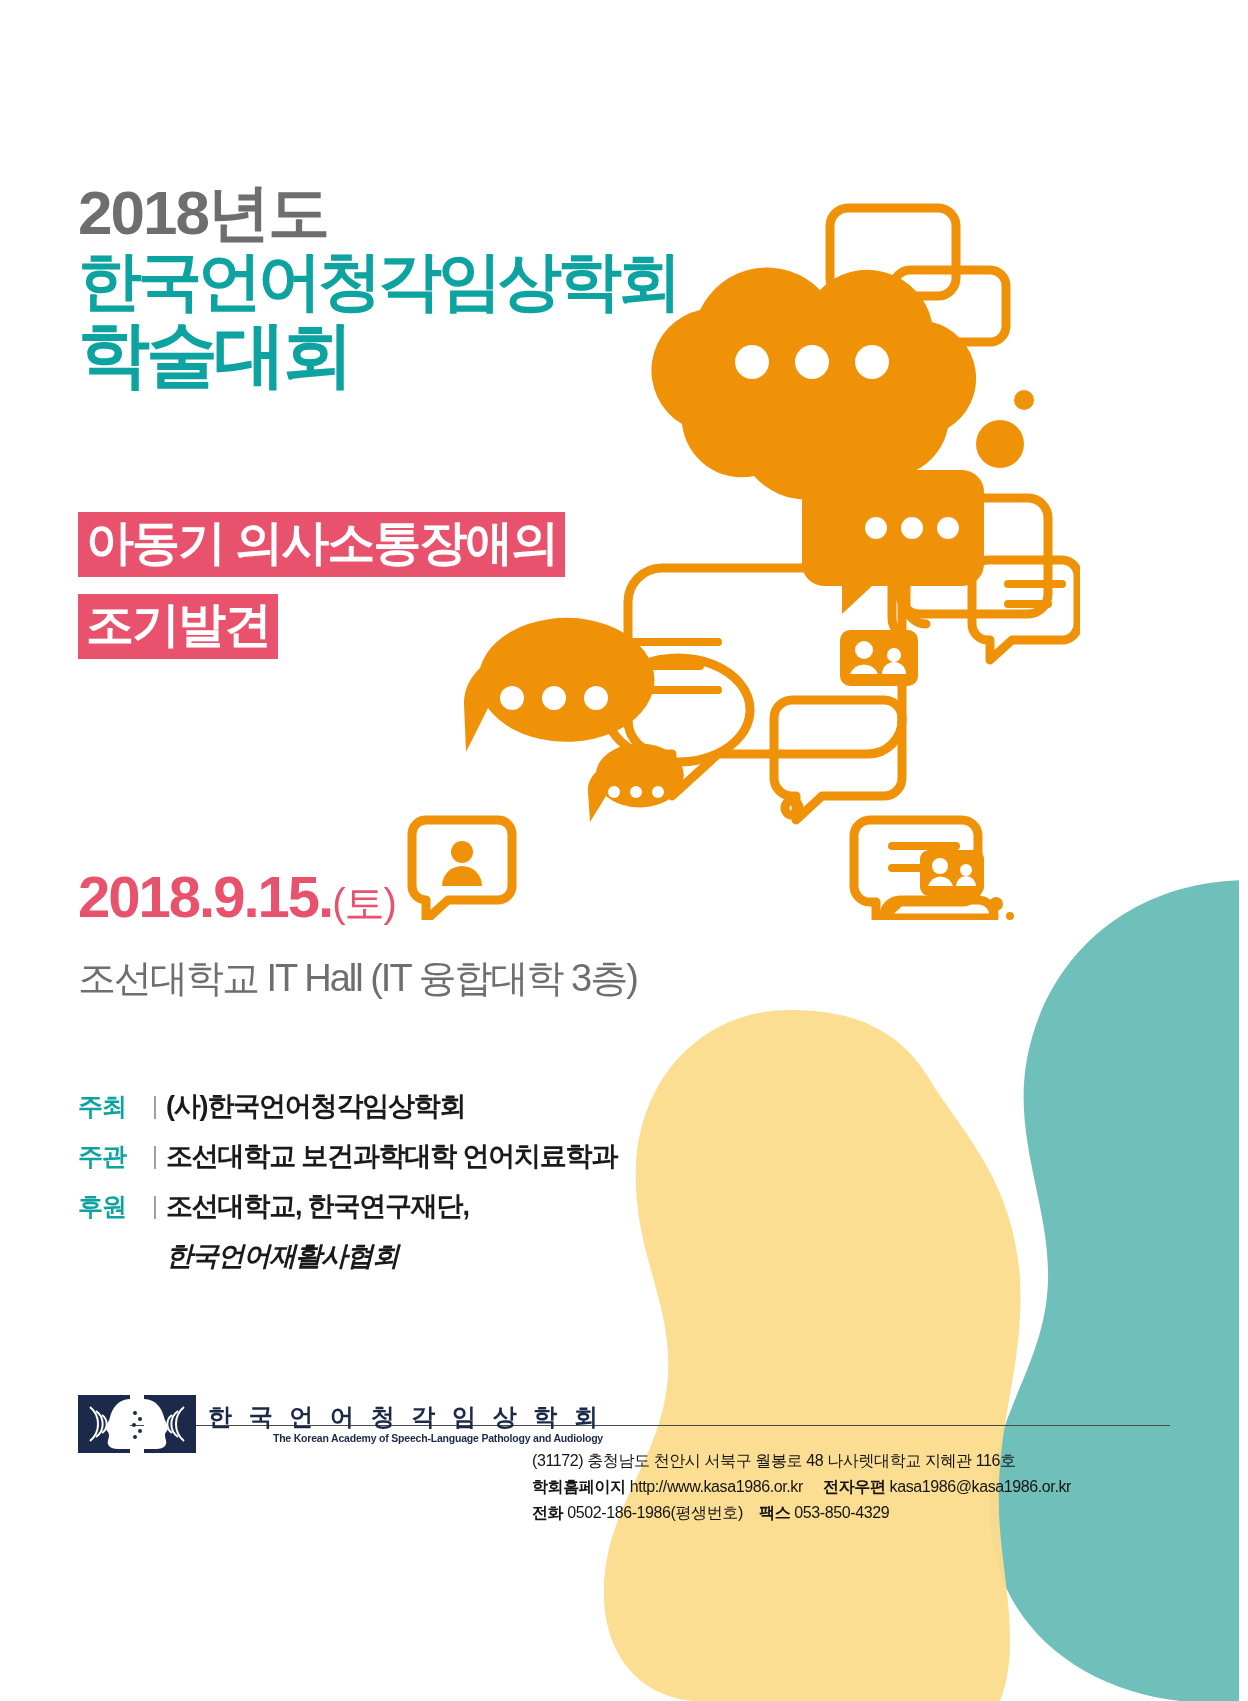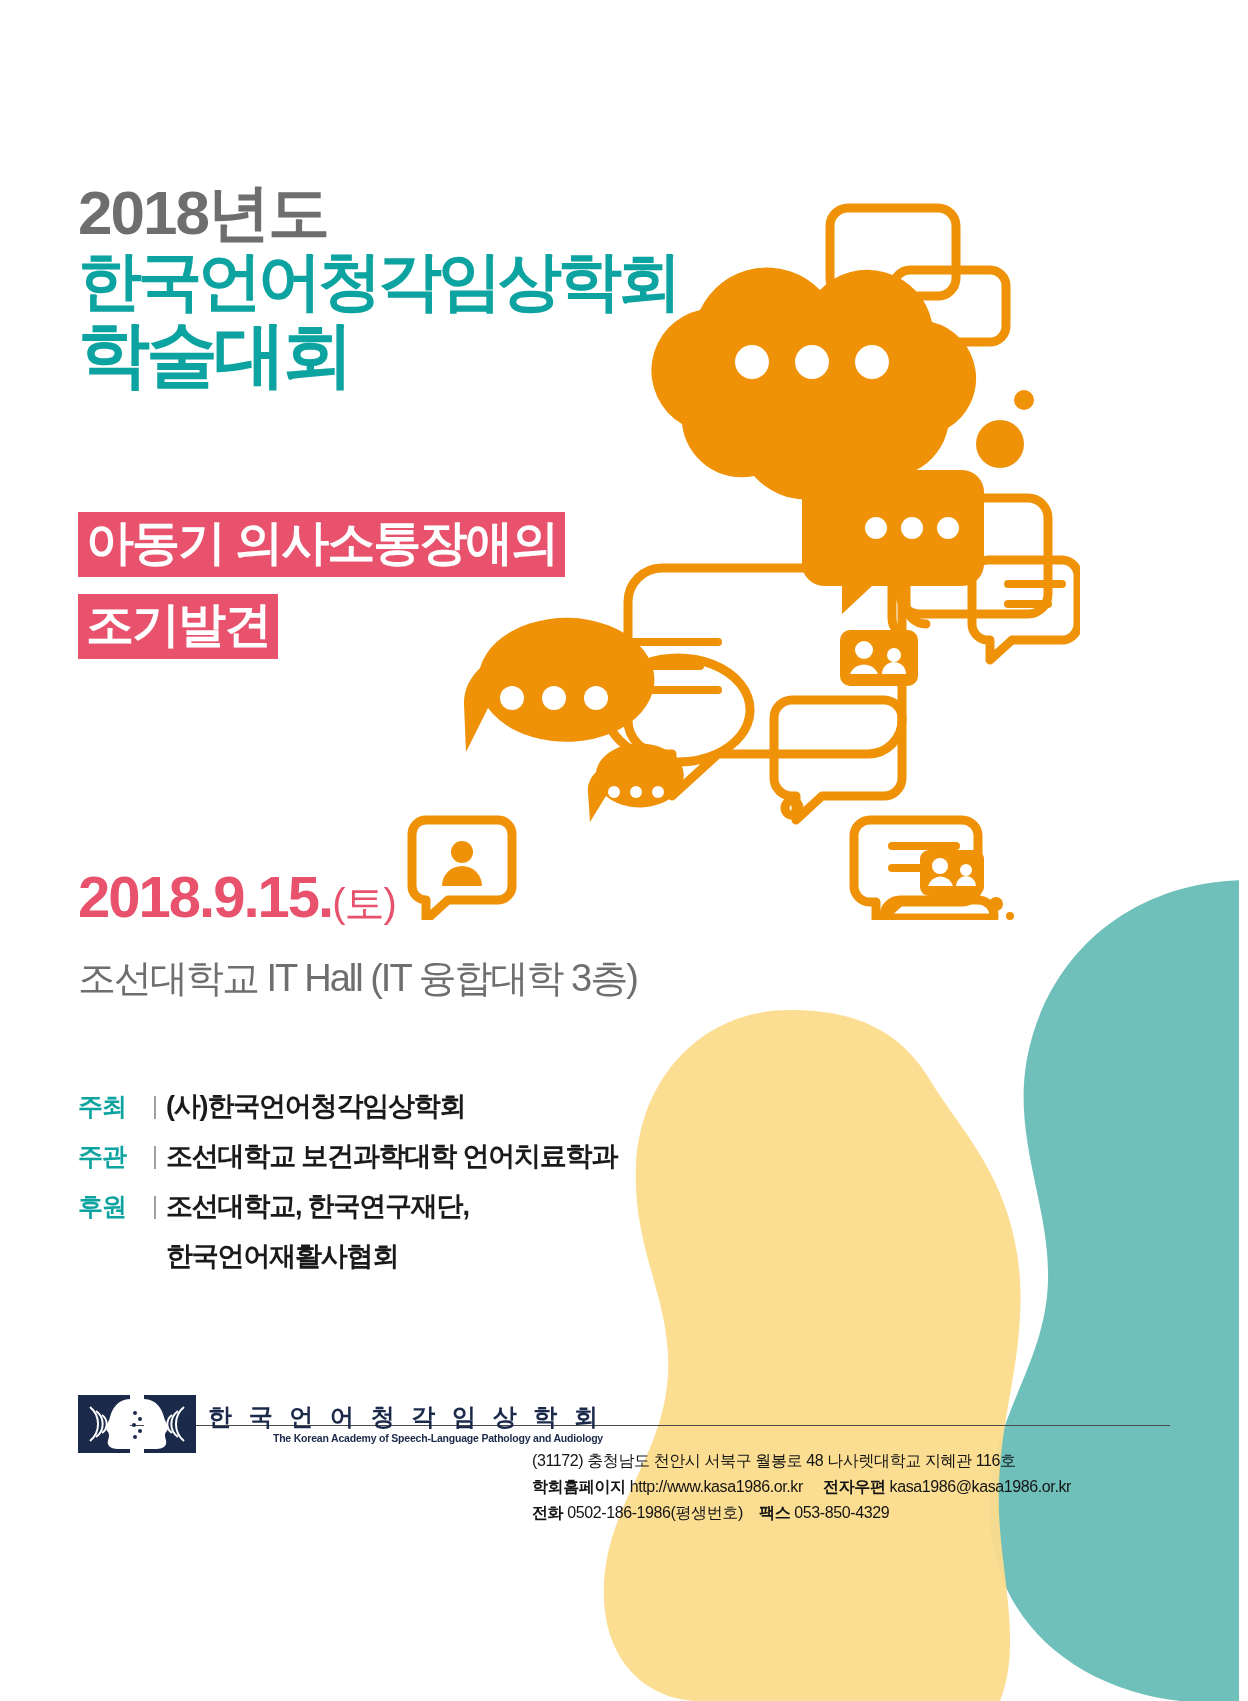--- a/index.html
+++ b/index.html
@@ -150,20 +150,21 @@
     color: #1a1a1a;
     letter-spacing: -1.2px;
   }
   .credit-cont {
     padding-left: 88px;
     font-size: 27px;
     font-weight: bold;
     color: #1a1a1a;
     letter-spacing: -1.2px;
     margin-top: 2px;
+    font-style: italic;
   }
 
   
   .footer-rule {
     position: absolute;
     left: 78px;
     top: 1425px;
     width: 1092px;
     height: 1px;
     background: #4a4a4a;

